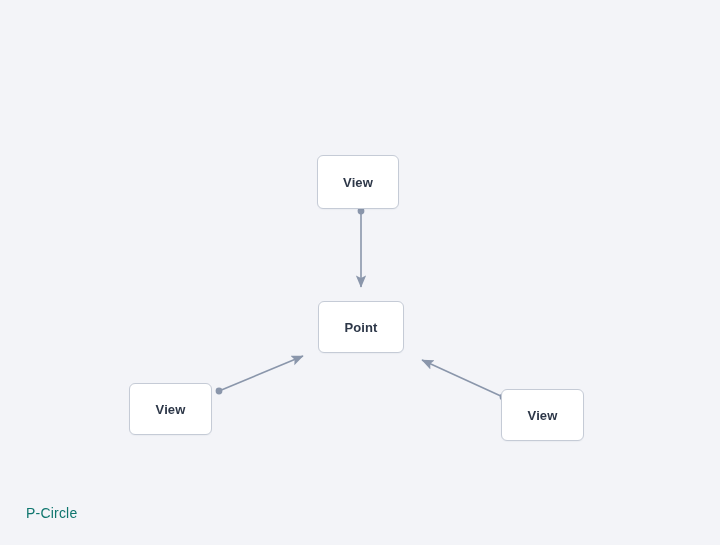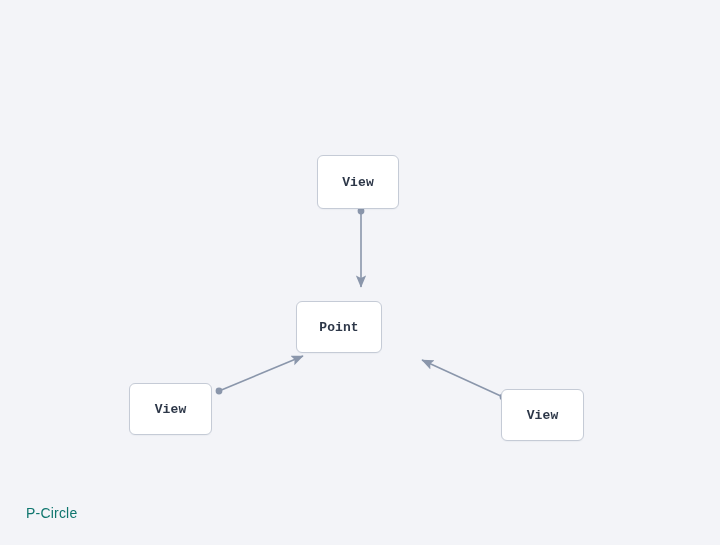--- a/index.html
+++ b/index.html
@@ -38,21 +38,20 @@
     justify-content: center;
     color: #2d3748;
     font-size: 13px;
     font-weight: 600;
     letter-spacing: 0.1px;
     box-shadow: 0 1px 1px rgba(60, 70, 90, 0.04);
   }
   .node-label {
     line-height: 1;
     white-space: nowrap;
-    font-family: Liberation Mono, monospace;
   }
   #graph-title {
     position: absolute;
     left: 26px;
     top: 505px;
     font-size: 14px;
     color: #0f766e;
     letter-spacing: 0.2px;
     white-space: nowrap;
   }
@@ -82,21 +81,21 @@
     <g>
       <line x1="503" y1="397" x2="422" y2="360" stroke="#8a96ab" stroke-width="1.6" marker-end="url(#arrowhead)"></line>
       <circle cx="503" cy="397" r="3.4" fill="#8a96ab"></circle>
     </g>
   </svg>
 
   <div class="node" style="left:317px; top:155px; width:82px; height:54px;">
     <span class="node-label">View</span>
   </div>
 
-  <div class="node" style="left:296px; top:301px; width:86px; height:52px;">
+  <div class="node" style="left:318px; top:301px; width:86px; height:52px;">
     <span class="node-label">Point</span>
   </div>
 
   <div class="node" style="left:129px; top:383px; width:83px; height:52px;">
     <span class="node-label">View</span>
   </div>
 
   <div class="node" style="left:501px; top:389px; width:83px; height:52px;">
     <span class="node-label">View</span>
   </div>

